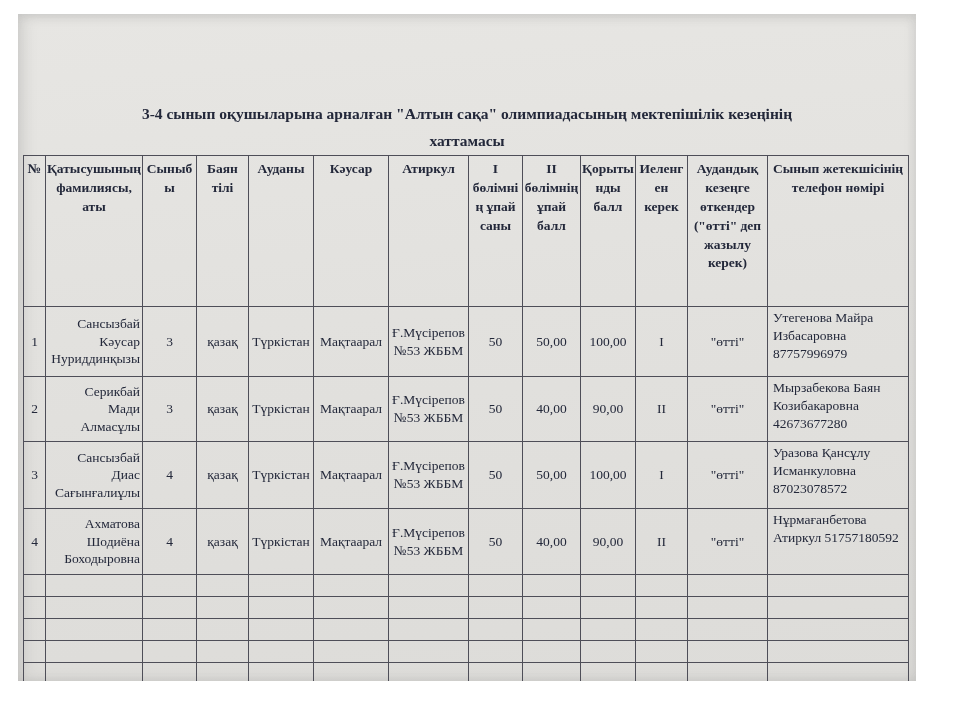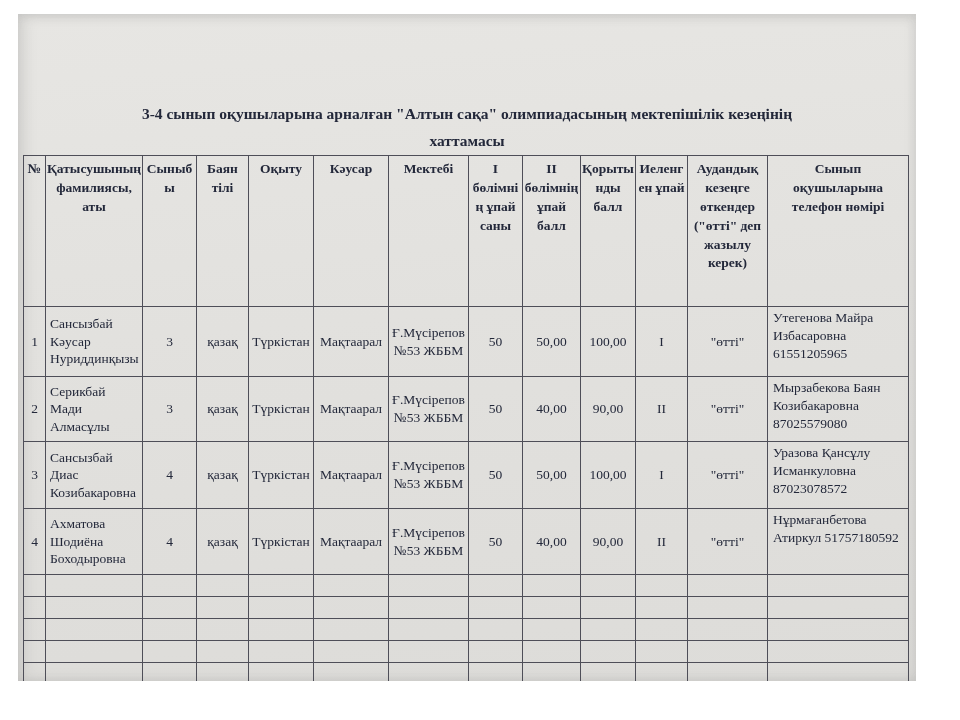--- a/index.html
+++ b/index.html
@@ -65,21 +65,21 @@
   }
   table.protocol td {
     font-size: 13.5px;
     text-align: center;
     vertical-align: middle;
     padding: 1px 2px;
     line-height: 1.3;
     overflow-wrap: anywhere;
   }
   table.protocol td.cell-name {
-    text-align: left;
+    text-align: right;
     padding-left: 4px;
   }
   table.protocol td.cell-teacher {
     text-align: left;
     vertical-align: top;
     padding: 2px 3px 2px 5px;
     line-height: 1.35;
   }
   table.protocol tr.empty-row td {
     height: 19px;
@@ -109,65 +109,65 @@
           <col style="width: 52px;">
           <col style="width: 80px;">
           <col style="width: 141px;">
         </colgroup>
       <thead>
           <tr style="height: 151px;">
             <th>№</th>
             <th>Қатысушының фамилиясы, аты</th>
             <th>Сыныбы</th>
             <th>Баян тілі</th>
-            <th>Оқыту</th>
+            <th>Ауданы</th>
             <th>Кәусар</th>
-            <th>Мектебі</th>
+            <th>Атиркул</th>
             <th>I бөлімнің ұпай саны</th>
             <th>II бөлімнің ұпай балл</th>
             <th>Қорытынды балл</th>
-            <th>Иеленген ұпай</th>
+            <th>Иеленген керек</th>
             <th>Аудандық кезеңге өткендер ("өтті" деп жазылу керек)</th>
-            <th>Сынып оқушыларына телефон нөмірі</th>
+            <th>Сынып жетекшісінің телефон нөмірі</th>
           </tr>
         </thead>
       <tbody>
           <tr style="height: 70px;">
             <td>1</td>
             <td class="cell-name">Сансызбай Кәусар Нуриддинқызы</td>
             <td>3</td>
             <td>қазақ</td>
             <td>Түркістан</td>
             <td>Мақтаарал</td>
             <td>Ғ.Мүсірепов №53 ЖББМ</td>
             <td>50</td>
             <td>50,00</td>
             <td>100,00</td>
             <td>I</td>
             <td>"өтті"</td>
-            <td class="cell-teacher">Утегенова Майра Избасаровна 61551205965</td>
+            <td class="cell-teacher">Утегенова Майра Избасаровна 87757996979</td>
           </tr>
           <tr style="height: 65px;">
             <td>2</td>
             <td class="cell-name">Серикбай Мади Алмасұлы</td>
             <td>3</td>
             <td>қазақ</td>
             <td>Түркістан</td>
             <td>Мақтаарал</td>
             <td>Ғ.Мүсірепов №53 ЖББМ</td>
             <td>50</td>
             <td>40,00</td>
             <td>90,00</td>
             <td>II</td>
             <td>"өтті"</td>
-            <td class="cell-teacher">Мырзабекова Баян Козибакаровна 87025579080</td>
+            <td class="cell-teacher">Мырзабекова Баян Козибакаровна 42673677280</td>
           </tr>
           <tr style="height: 67px;">
             <td>3</td>
-            <td class="cell-name">Сансызбай Диас Козибакаровна</td>
+            <td class="cell-name">Сансызбай Диас Сағынғалиұлы</td>
             <td>4</td>
             <td>қазақ</td>
             <td>Түркістан</td>
             <td>Мақтаарал</td>
             <td>Ғ.Мүсірепов №53 ЖББМ</td>
             <td>50</td>
             <td>50,00</td>
             <td>100,00</td>
             <td>I</td>
             <td>"өтті"</td>

